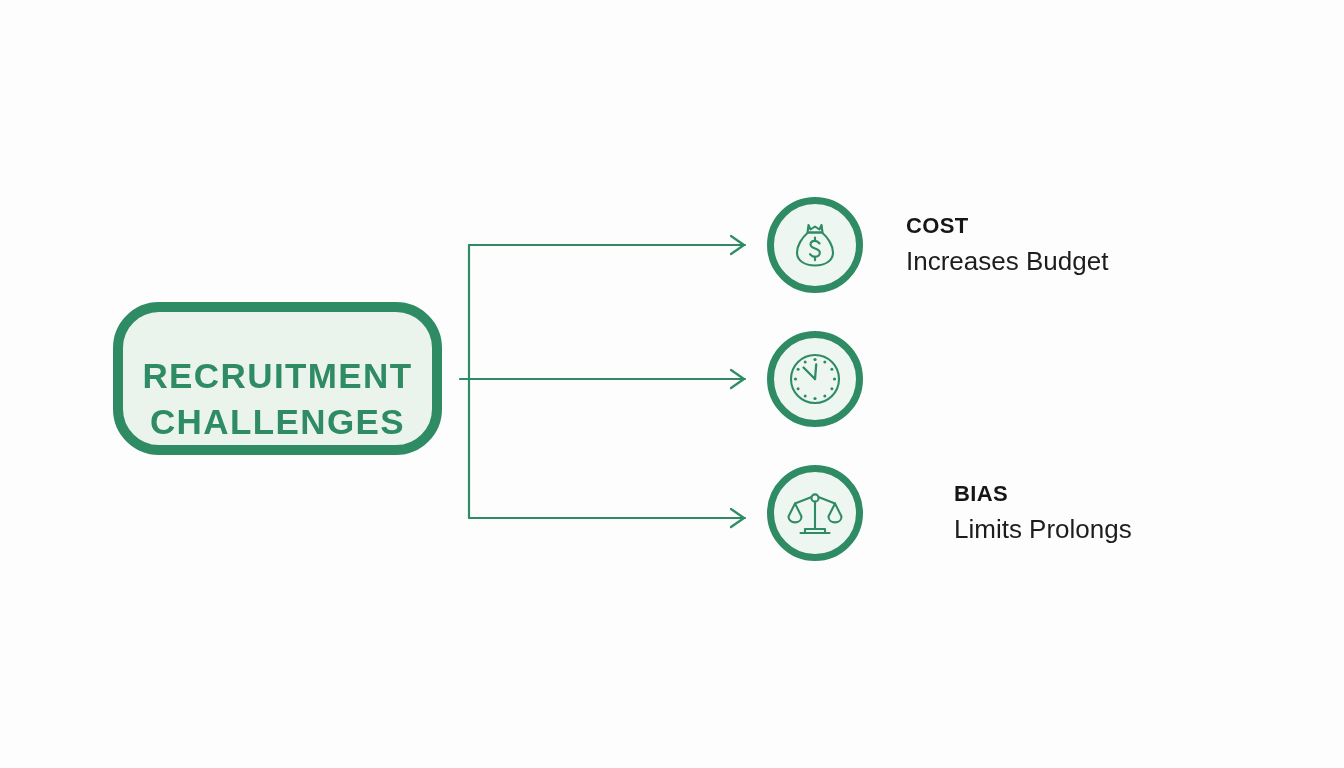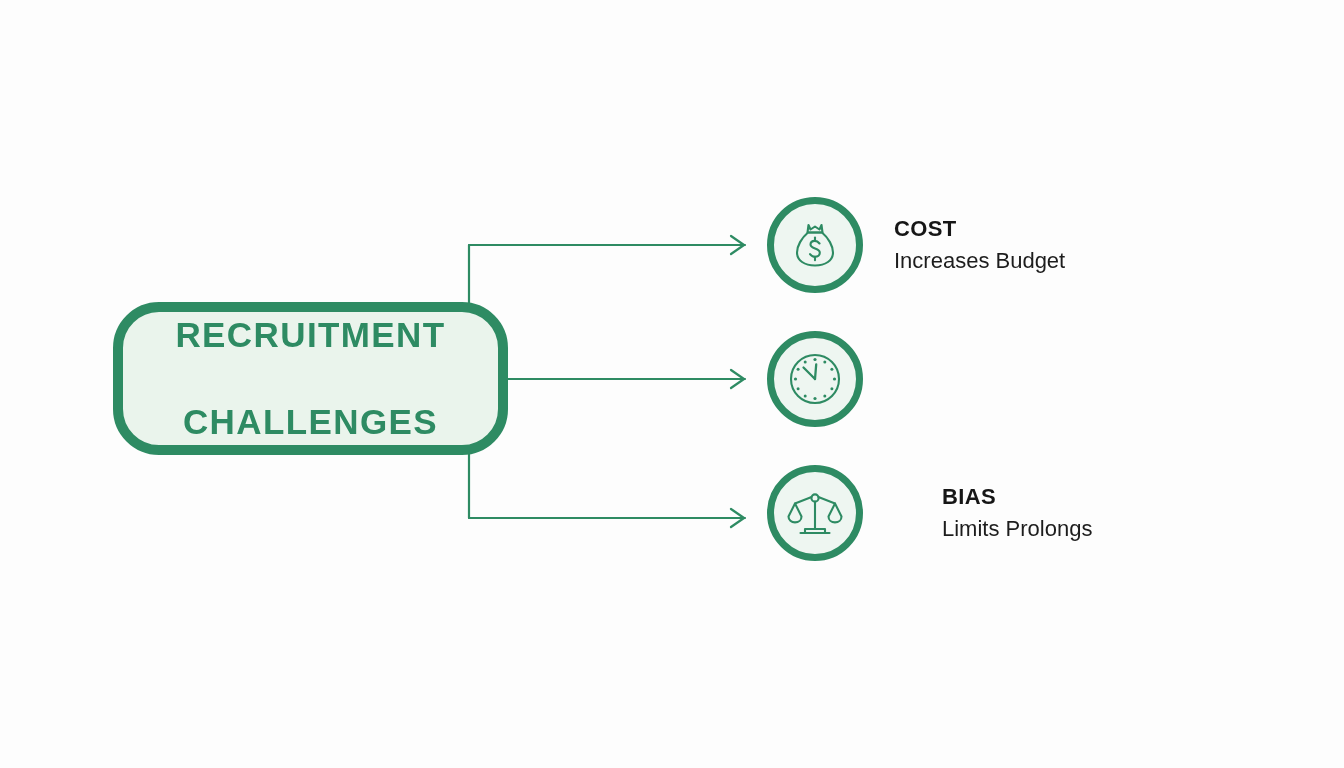--- a/index.html
+++ b/index.html
@@ -20,30 +20,30 @@
     width: 1344px;
     height: 768px;
     background: #fdfdfd;
   }
 
   
   #central-node {
     position: absolute;
     left: 113px;
     top: 302px;
-    width: 395px;
+    width: 329px;
     height: 153px;
     box-sizing: border-box;
     background: #eaf4ec;
     border: 10px solid #2e8b63;
     border-radius: 46px;
     display: flex;
     flex-direction: column;
     align-items: center;
-    justify-content: space-between;
+    justify-content: flex-end;
     text-align: center;
   }
   .central-line {
     color: #2e8b63;
     font-size: 35px;
     font-weight: bold;
     letter-spacing: 1.4px;
     line-height: 1.32;
     white-space: nowrap;
   }
@@ -76,34 +76,34 @@
     border-radius: 50%;
     background: #eef6f1;
     display: flex;
     align-items: center;
     justify-content: center;
     flex: 0 0 auto;
   }
   .icon-circle svg { display: block; }
 
   .branch-text {
-    margin-left: 31px;
+    margin-left: 43px;
     display: flex;
     flex-direction: column;
     justify-content: center;
   }
   .branch-title {
     font-size: 22px;
     font-weight: bold;
     color: #161616;
     letter-spacing: 0.4px;
     line-height: 1.25;
   }
   .branch-sub {
-    font-size: 22px;
+    font-size: 26px;
     font-weight: normal;
     color: #1d1d1d;
     line-height: 1.32;
     margin-top: 4px;
   }
 </style>
 </head>
 <body>
 
 <div id="canvas">

